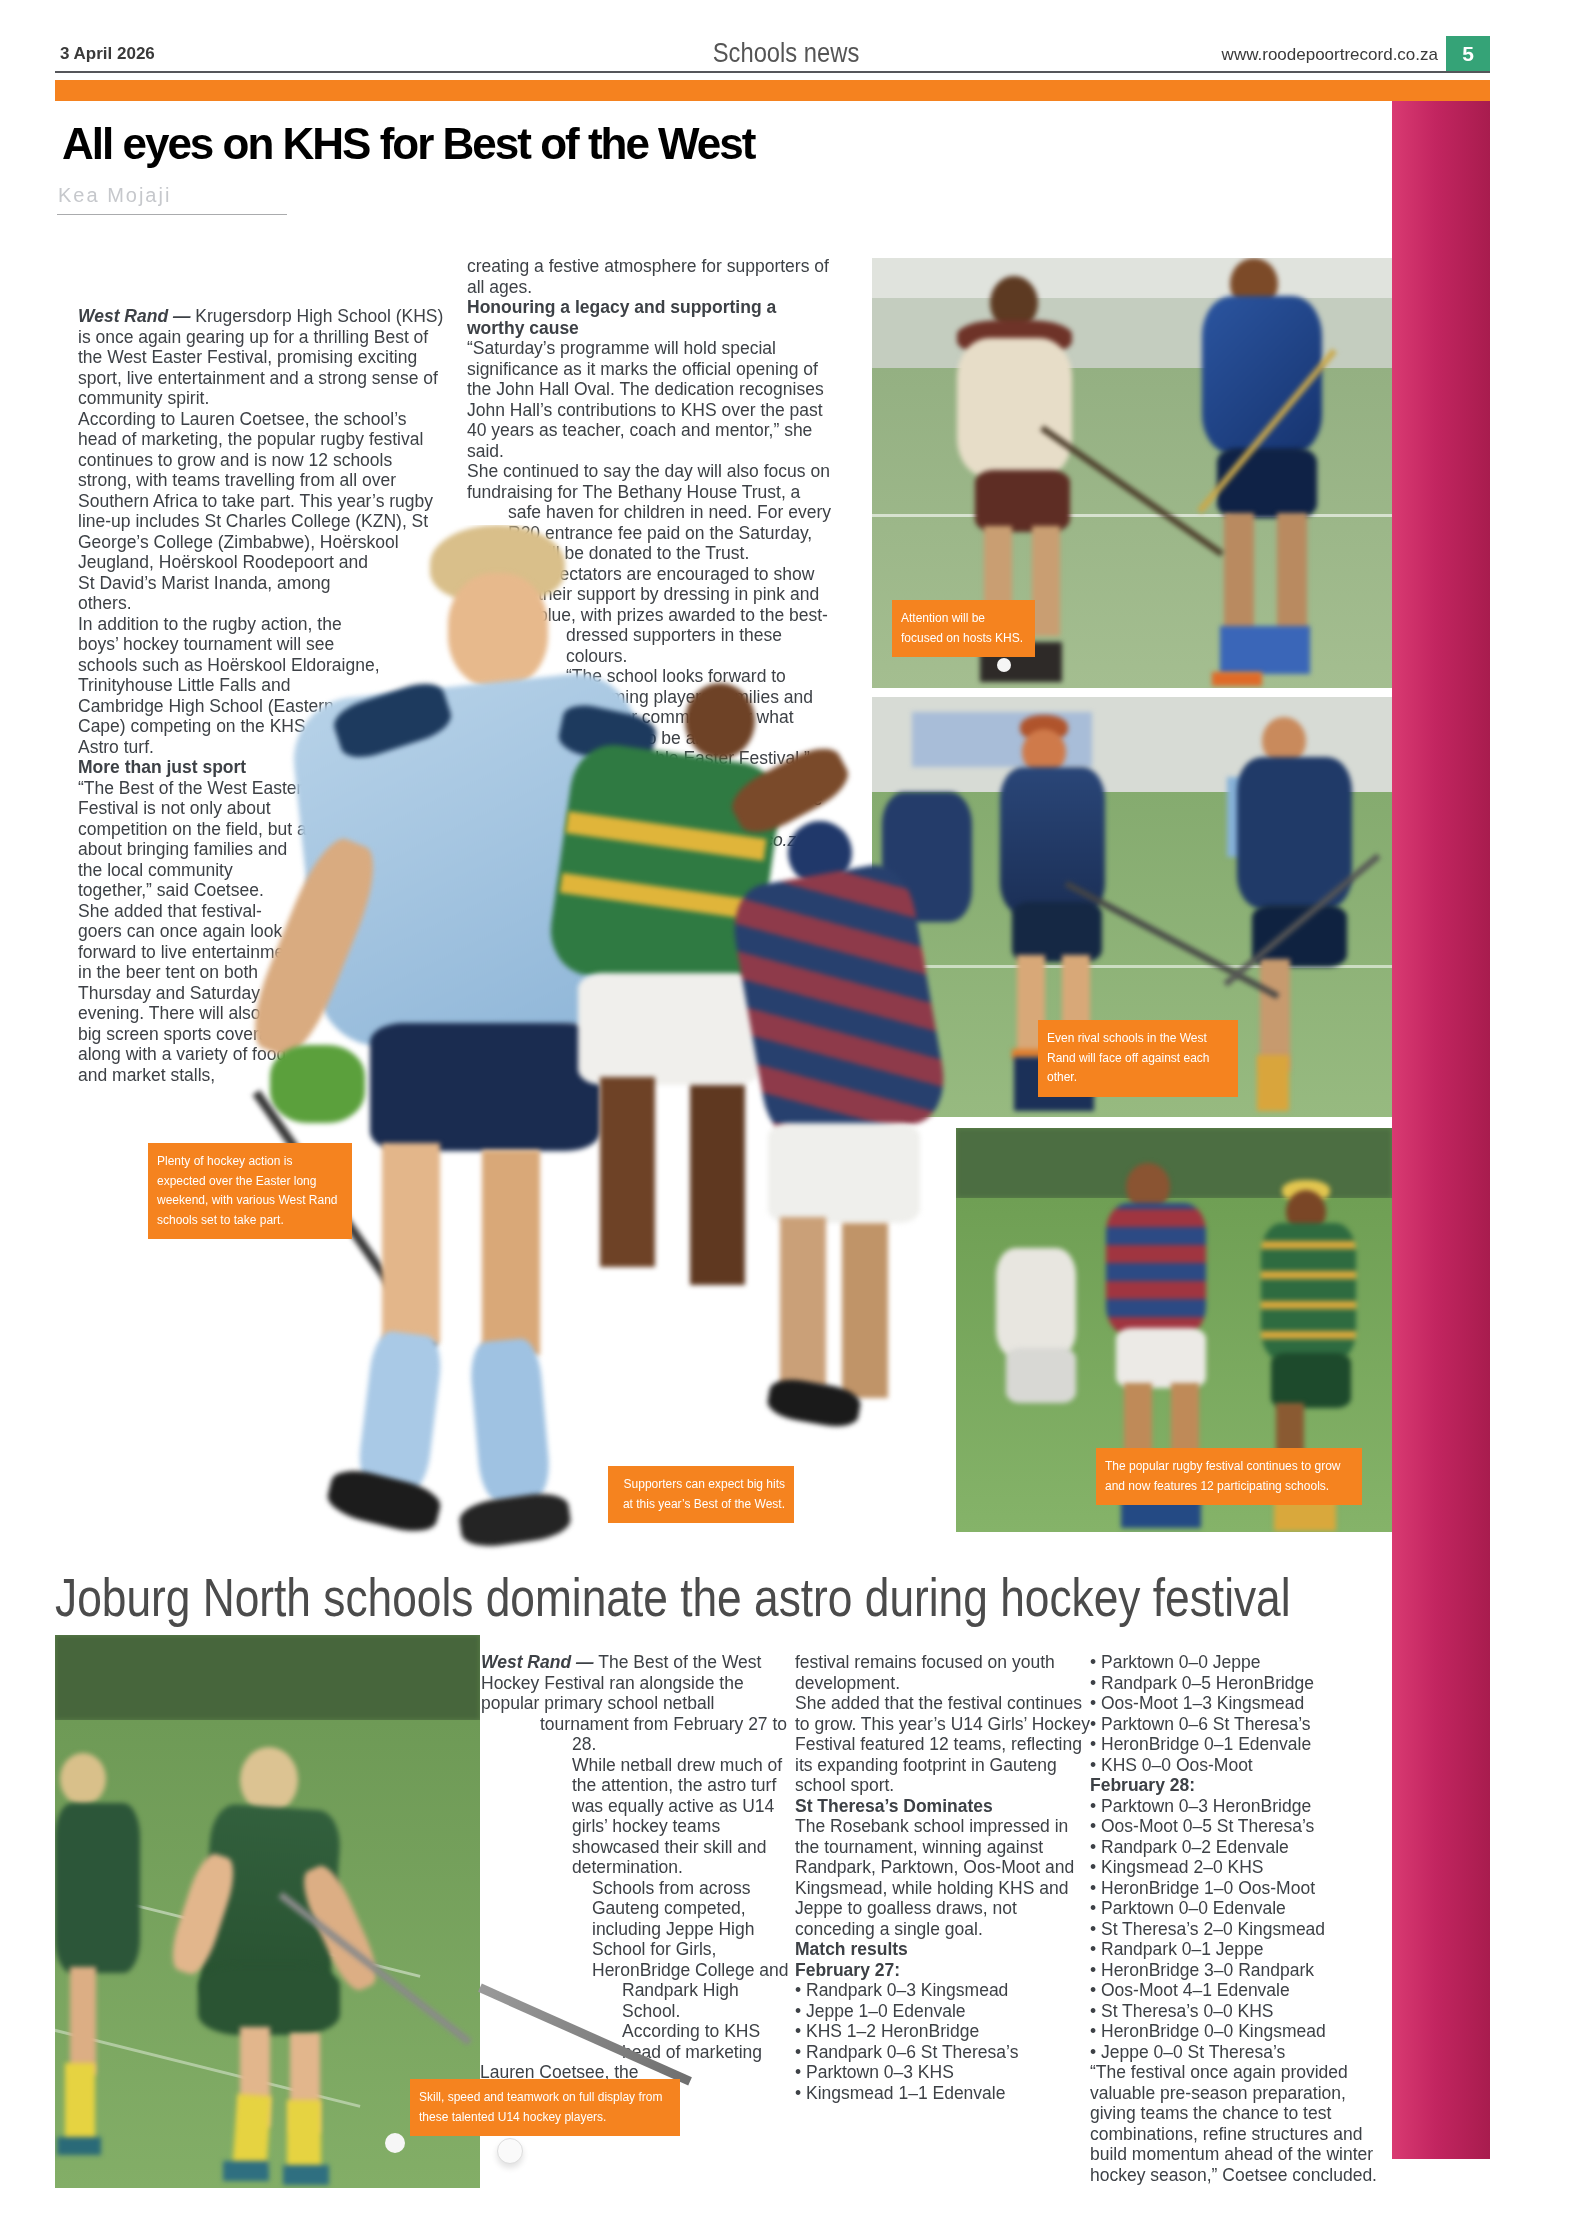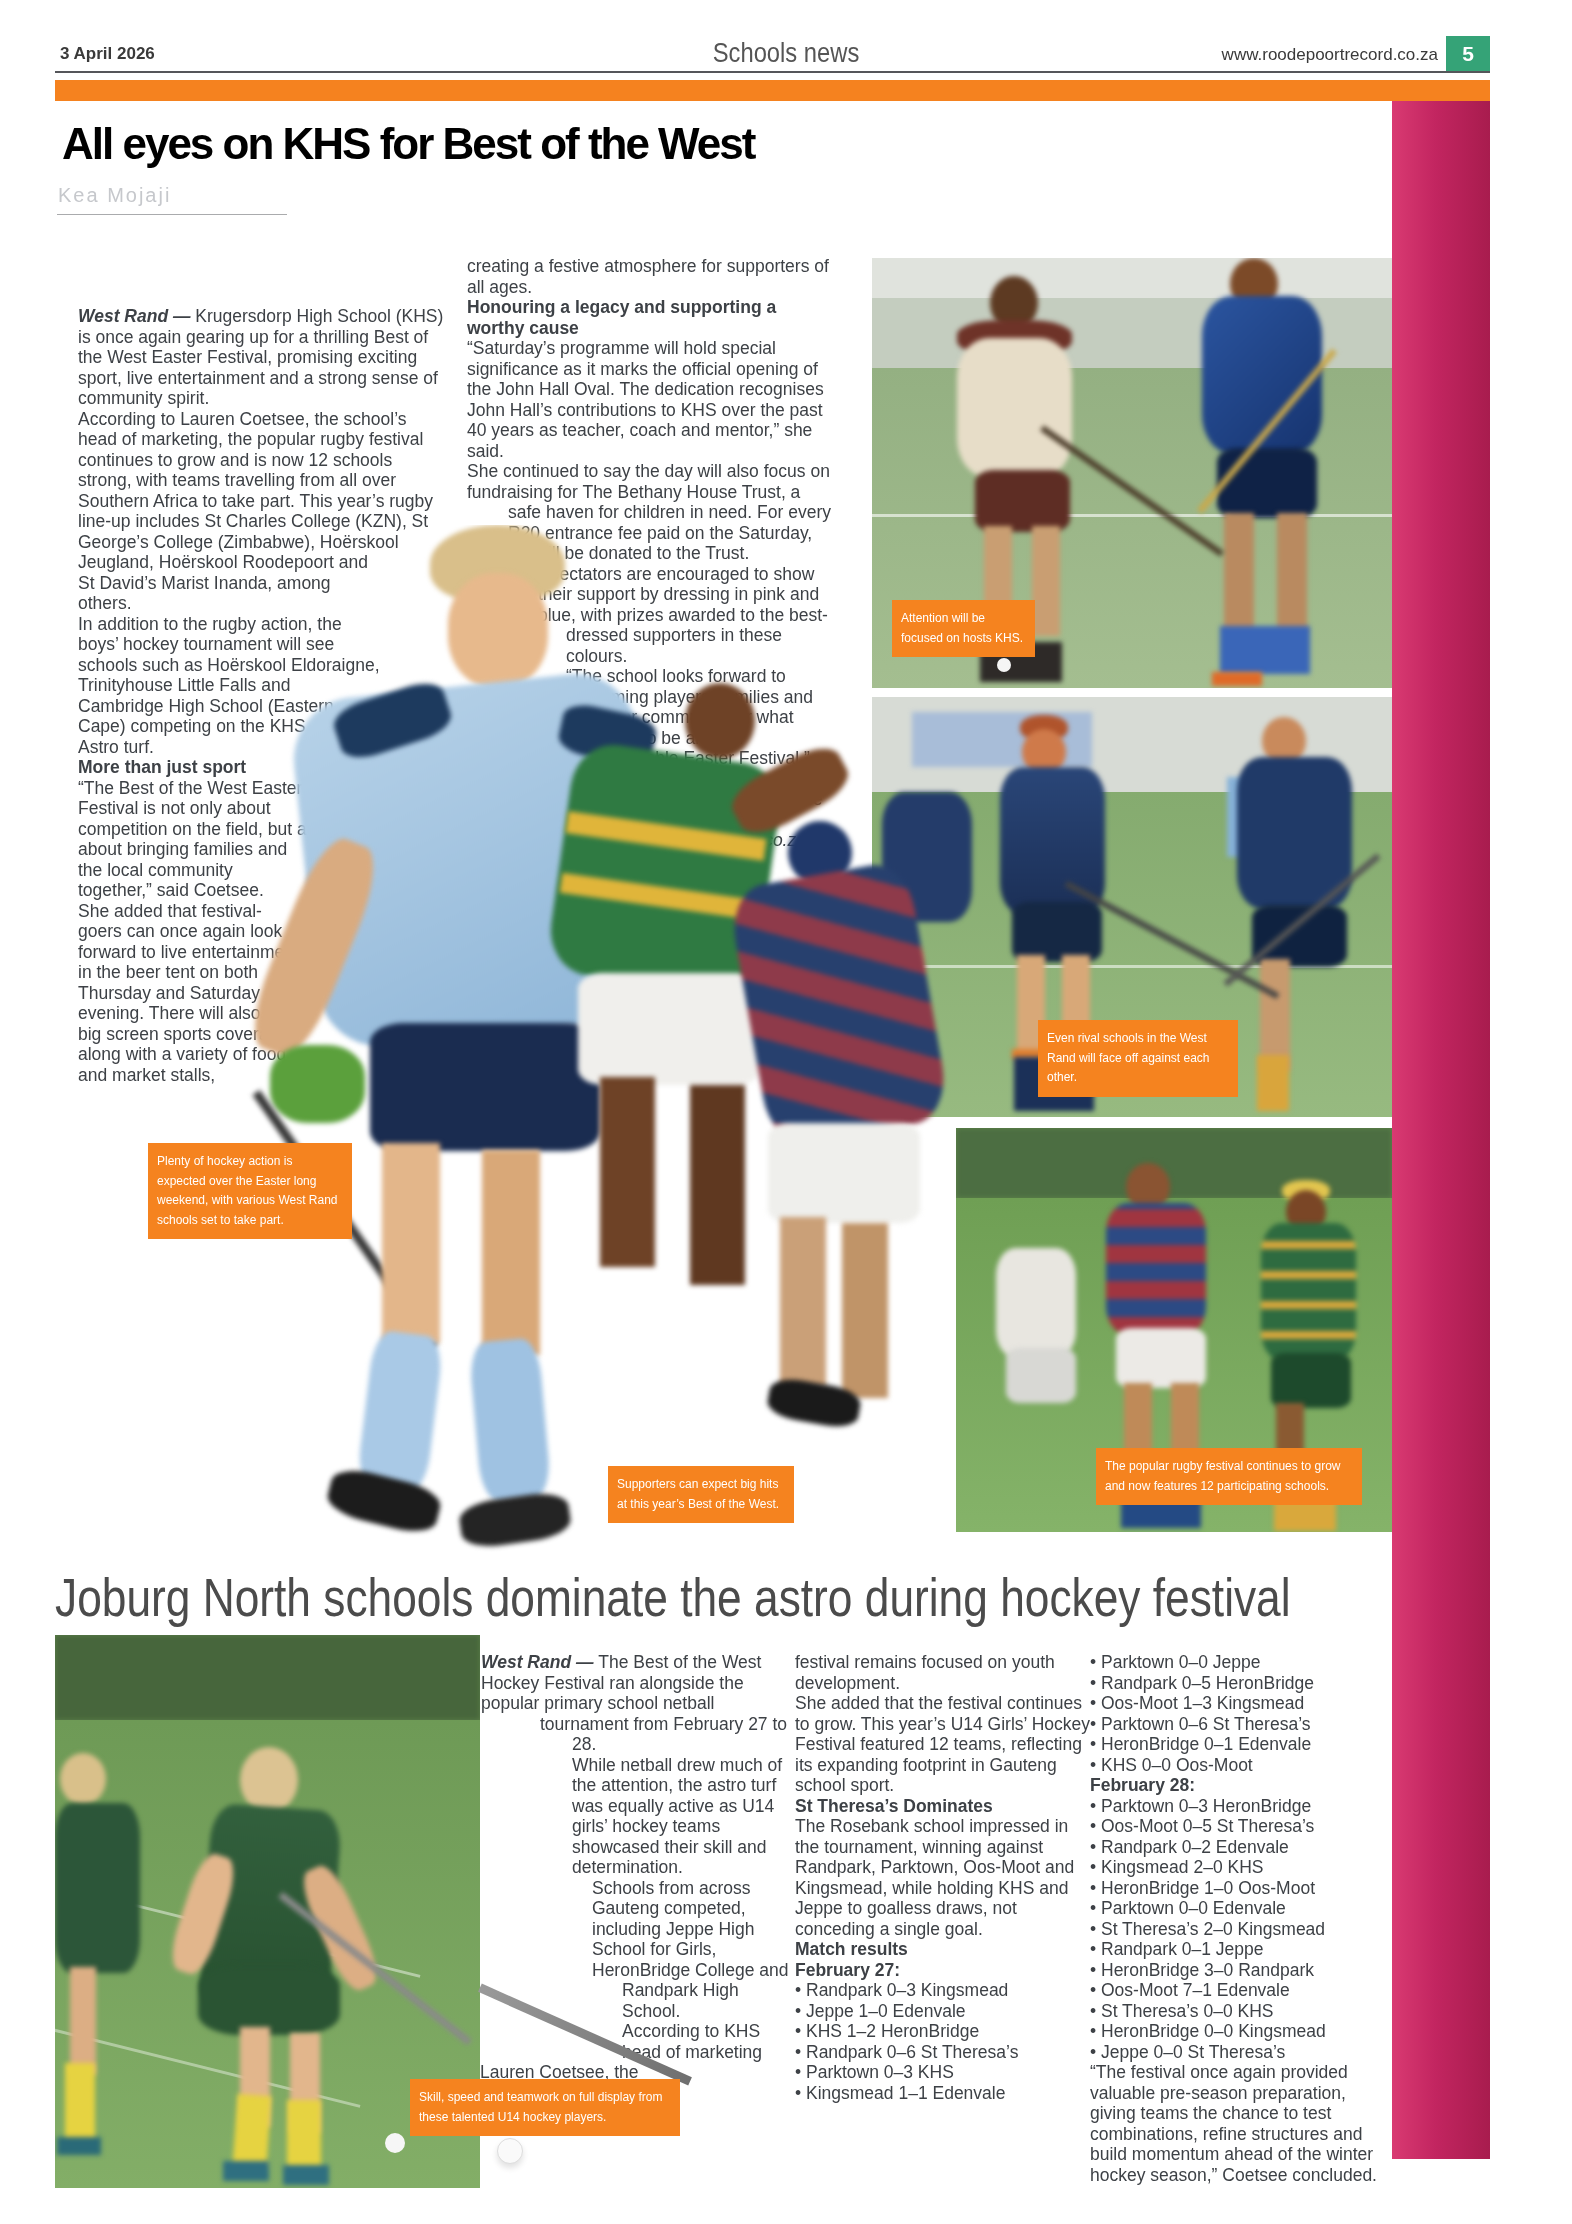--- a/index.html
+++ b/index.html
@@ -188,21 +188,21 @@
     <div class="sh" style="left:470px;top:552px;width:55px;height:190px;background:#6e4226;"></div>
     <div class="sh" style="left:560px;top:560px;width:55px;height:200px;background:#5f3820;"></div>
     <div class="sh" style="left:658px;top:296px;width:64px;height:64px;border-radius:50%;background:#20386a;"></div>
     <div class="sh" style="left:618px;top:348px;width:182px;height:262px;border-radius:20%;background:repeating-linear-gradient(25deg,#8e3a4a 0 26px,#27406e 26px 52px);transform:rotate(-10deg);"></div>
     <div class="sh" style="left:638px;top:598px;width:152px;height:100px;border-radius:14%;background:#efefec;"></div>
     <div class="sh" style="left:650px;top:692px;width:46px;height:170px;background:#caa078;"></div>
     <div class="sh" style="left:712px;top:698px;width:46px;height:175px;background:#c09468;"></div>
     <div class="sh" style="left:638px;top:858px;width:92px;height:40px;border-radius:35%;background:#1a1a1a;transform:rotate(10deg);"></div>
   </div>
   <div class="cap" style="left:136px;top:1143px;width:186px;margin-left:12px;">Plenty of hockey action is expected over the Easter long weekend, with various West Rand schools set to take part.</div>
-  <div class="cap" style="left:608px;top:1466px;width:168px;">Supporters can expect big hits at this year’s Best of the West.</div>
+  <div class="cap" style="left:608px;top:1466px;width:168px;text-align:right;">Supporters can expect big hits at this year’s Best of the West.</div>
 
   <div class="h2">Joburg North schools dominate the astro during hockey festival</div>
 
   <div class="photo" style="left:55px;top:1635px;width:425px;height:553px;background:#5c8049;">
     <div class="sh" style="left:0;top:0;width:425px;height:85px;background:#47663c;"></div>
     <div class="sh nb" style="left:0;top:85px;width:425px;height:468px;background:linear-gradient(#6e9a56,#83ae67);"></div>
     <div class="sh nb" style="left:40px;top:300px;width:330px;height:3px;background:rgba(255,255,255,.45);transform:rotate(14deg);"></div>
     <div class="sh nb" style="left:-20px;top:430px;width:330px;height:3px;background:rgba(255,255,255,.4);transform:rotate(14deg);"></div>
     <div class="sh" style="left:5px;top:118px;width:46px;height:52px;border-radius:50%;background:#d9c08a;"></div>
     <div class="sh" style="left:0;top:168px;width:85px;height:170px;border-radius:20%;background:#2c5639;"></div>
@@ -270,21 +270,21 @@
     <div class="bullets">
         <div>Parktown 0–3 HeronBridge</div>
         <div>Oos-Moot 0–5 St Theresa’s</div>
         <div>Randpark 0–2 Edenvale</div>
         <div>Kingsmead 2–0 KHS</div>
         <div>HeronBridge 1–0 Oos-Moot</div>
         <div>Parktown 0–0 Edenvale</div>
         <div>St Theresa’s 2–0 Kingsmead</div>
         <div>Randpark 0–1 Jeppe</div>
         <div>HeronBridge 3–0 Randpark</div>
-        <div>Oos-Moot 7–1 Edenvale</div>
+        <div>Oos-Moot 4–1 Edenvale</div>
         <div>St Theresa’s 0–0 KHS</div>
         <div>HeronBridge 0–0 Kingsmead</div>
         <div>Jeppe 0–0 St Theresa’s</div>
       </div>
     <p>“The festival once again provided valuable pre-season preparation, giving teams the chance to test combinations, refine structures and build momentum ahead of the winter hockey season,” Coetsee concluded.</p>
   </div>
 
 </div>
 
 </body></html>

